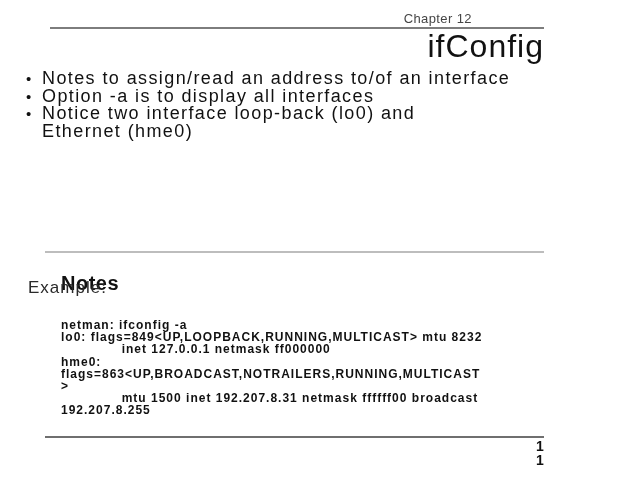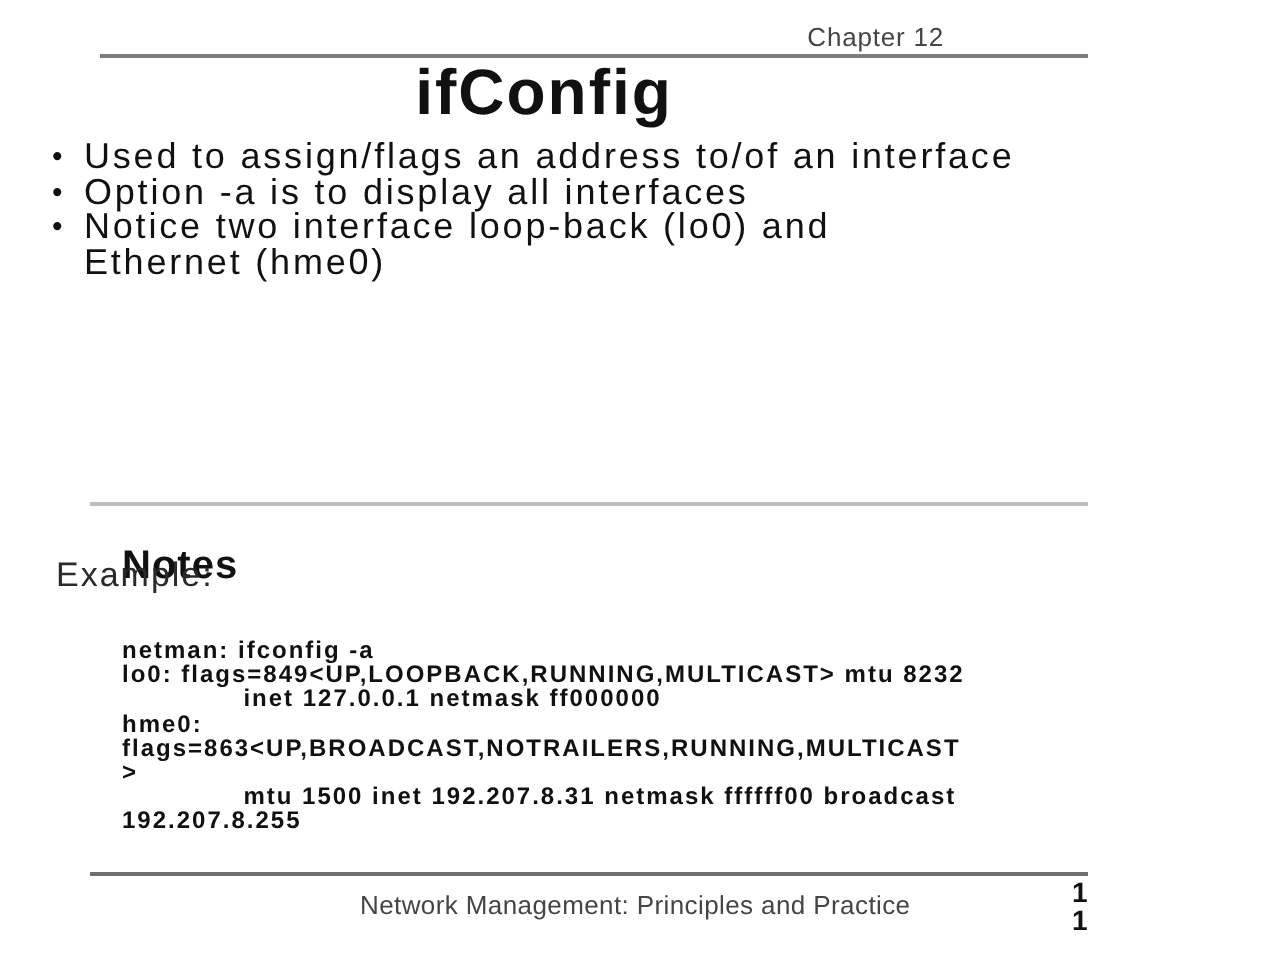--- a/index.html
+++ b/index.html
@@ -45,24 +45,24 @@
     font-size: 13px;
     letter-spacing: 0.4px;
     color: var(--muted-text, #3f3f3f);
   }
   .title {
     position: absolute;
     top: 30px;
     left: 0;
     width: 100%;
     margin: 0;
-    text-align: center;
+    text-align: right;
     font-size: 32px;
     line-height: 32px;
-    font-weight: bold;
+    font-weight: normal;
     letter-spacing: 1px;
     color: var(--text, #111111);
   }
   .bullets {
     position: absolute;
     top: 70px;
     left: 26px;
     right: 16px;
     margin: 0;
     padding: 0;
@@ -146,21 +146,21 @@
 <div class="slide">
 
   <div class="chapter">Chapter 12</div>
   <div class="rule rule-header"></div>
 
   <h1 class="title">ifConfig</h1>
 
   <ul class="bullets">
     <li class="bullet">
       <span class="marker">•</span>
-      <span class="btext">Used to assign/flags an address to/of an interface</span>
+      <span class="btext">Notes to assign/read an address to/of an interface</span>
     </li>
     <li class="bullet">
       <span class="marker">•</span>
       <span class="btext">Option -a is to display all interfaces</span>
     </li>
     <li class="bullet">
       <span class="marker">•</span>
       <span class="btext">Notice two interface loop-back (lo0) and
 Ethernet (hme0)</span>
     </li>
@@ -173,17 +173,16 @@
 lo0: flags=849&lt;UP,LOOPBACK,RUNNING,MULTICAST&gt; mtu 8232
 	inet 127.0.0.1 netmask ff000000
 hme0:
 flags=863&lt;UP,BROADCAST,NOTRAILERS,RUNNING,MULTICAST
 &gt;
 	mtu 1500 inet 192.207.8.31 netmask ffffff00 broadcast
 192.207.8.255</pre>
 
   <div class="rule rule-footer"></div>
   <div class="credit">
-    <div>Network Management: Principles and Practice</div>
   </div>
   <div class="pageno">12-1</div>
 
 </div>
 
 </body></html>

